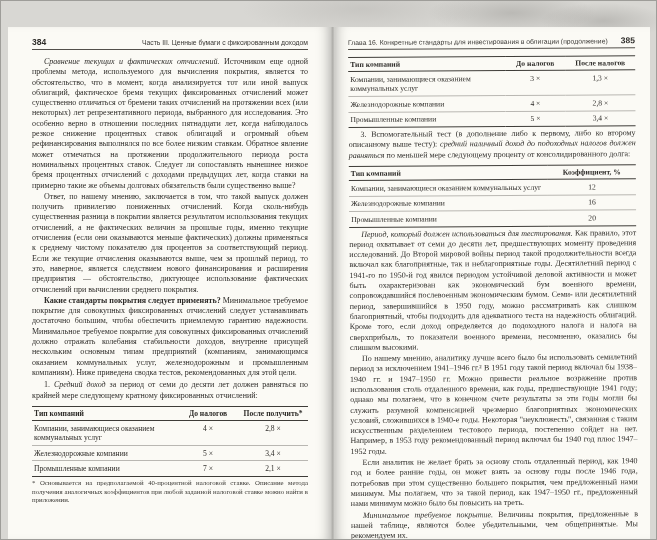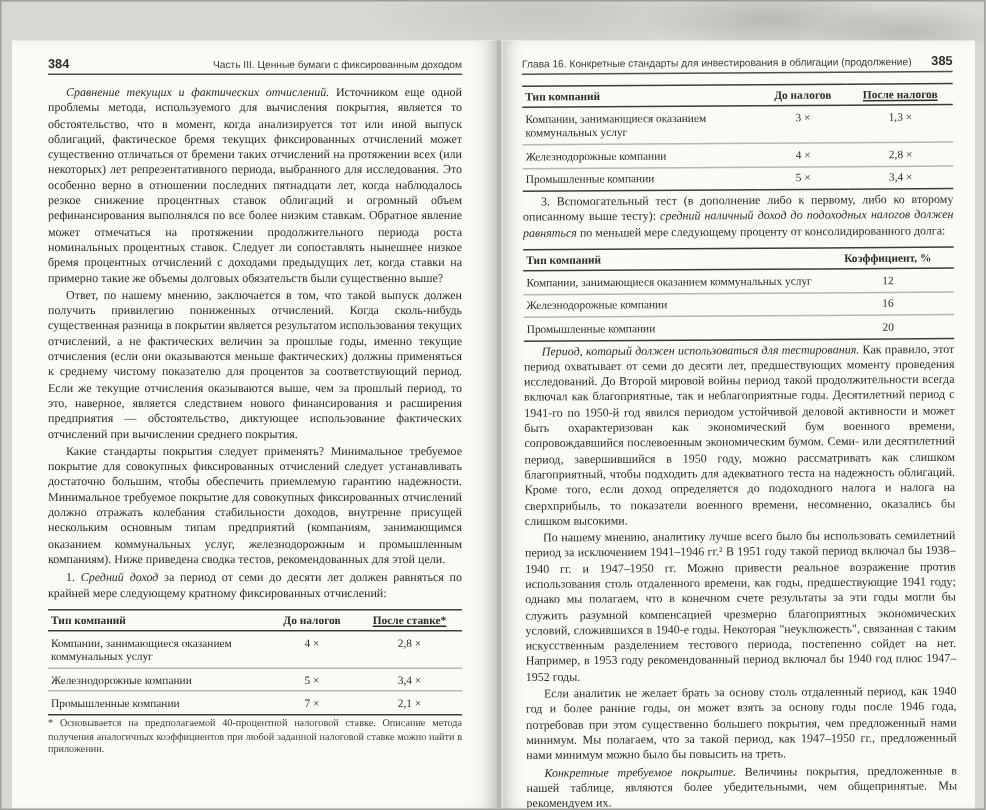--- a/index.html
+++ b/index.html
@@ -22,30 +22,30 @@
     box-shadow:inset 10px 0 14px -10px rgba(0,0,0,.35);}
   .tilt{transform:rotate(-0.35deg);transform-origin:top left;}
   .page-header{display:flex;justify-content:space-between;align-items:baseline;gap:8px;
     border-bottom:1px solid #524f4a;padding-bottom:2px;margin-bottom:7px;
     font-family:"Liberation Sans", sans-serif;}
   .pagenum{font-weight:bold;font-size:8.5px;white-space:nowrap;}
   .running{font-size:6.8px;color:#3b3936;white-space:nowrap;overflow:hidden;text-overflow:ellipsis;}
   .body{font-size:8px;line-height:10.3px;text-align:justify;margin:0 0 1px 0;}
   .indent{text-indent:12px;}
   .ital{font-style:italic;}
-  .bold-lead{font-weight:normal;}
+  .bold-lead{font-weight:bold;}
   .tbl{width:100%;border-collapse:collapse;margin:5px 0 2px 0;
     font-size:7.6px;line-height:9.4px;}
   .tbl th{font-weight:bold;text-align:left;vertical-align:bottom;
     border-top:1px solid #3e3c38;border-bottom:1px solid #3e3c38;padding:2px 2px;}
   .tbl th.num,.tbl td.num{text-align:center;white-space:nowrap;}
   .tbl td{padding:2.5px 2px;vertical-align:top;border-bottom:1px solid #b9b7b2;}
   .tbl tr.last td{border-bottom:1px solid #3e3c38;}
   .col-pre{width:56px;}
-  .col-post{width:66px;text-decoration:underline;}
+  .col-post{width:66px;}
   .col-coef{width:84px;}
   .footnote{font-size:6.8px;line-height:8.7px;color:#3c3a36;text-align:justify;margin:1px 0 4px 0;}
   .sp{margin-top:2px;}
 </style>
 </head>
 <body>
 
 <div class="scan-root">
   <div class="spread">
 
@@ -67,21 +67,21 @@
 
       <p class="body indent sp">
         <span>1. </span><span class="ital">Средний доход</span><span> за период от семи до десяти лет должен равняться по крайней мере следующему кратному фиксированных отчислений:</span>
       </p>
 
       <table class="tbl">
         <thead>
           <tr>
             <th>Тип компаний</th>
             <th class="num col-pre">До налогов</th>
-            <th class="num col-post">После ставке*</th>
+            <th class="num col-post">После получить*</th>
           </tr>
         </thead>
         <tbody>
           <tr>
             <td>Компании, занимающиеся оказанием коммунальных услуг</td>
             <td class="num">4 ×</td>
             <td class="num">2,8 ×</td>
           </tr>
           <tr>
             <td>Железнодорожные компании</td>
@@ -165,20 +165,20 @@
 
         <p class="body indent sp">
           <span class="ital">Период, который должен использоваться для тестирования.</span><span> Как правило, этот период охватывает от семи до десяти лет, предшествующих моменту проведения исследований. До Второй мировой войны период такой продолжительности всегда включал как благоприятные, так и неблагоприятные годы. Десятилетний период с 1941-го по 1950-й год явился периодом устойчивой деловой активности и может быть охарактеризован как экономический бум военного времени, сопровождавшийся послевоенным экономическим бумом. Семи- или десятилетний период, завершившийся в 1950 году, можно рассматривать как слишком благоприятный, чтобы подходить для адекватного теста на надежность облигаций. Кроме того, если доход определяется до подоходного налога и налога на сверхприбыль, то показатели военного времени, несомненно, оказались бы слишком высокими.</span>
         </p>
 
         <p class="body indent">По нашему мнению, аналитику лучше всего было бы использовать семилетний период за исключением 1941–1946 гг.² В 1951 году такой период включал бы 1938–1940 гг. и 1947–1950 гг. Можно привести реальное возражение против использования столь отдаленного времени, как годы, предшествующие 1941 году; однако мы полагаем, что в конечном счете результаты за эти годы могли бы служить разумной компенсацией чрезмерно благоприятных экономических условий, сложившихся в 1940-е годы. Некоторая "неуклюжесть", связанная с таким искусственным разделением тестового периода, постепенно сойдет на нет. Например, в 1953 году рекомендованный период включал бы 1940 год плюс 1947–1952 годы.</p>
 
         <p class="body indent">Если аналитик не желает брать за основу столь отдаленный период, как 1940 год и более ранние годы, он может взять за основу годы после 1946 года, потребовав при этом существенно большего покрытия, чем предложенный нами минимум. Мы полагаем, что за такой период, как 1947–1950 гг., предложенный нами минимум можно было бы повысить на треть.</p>
 
         <p class="body indent">
-          <span class="ital">Конкретные требуемое покрытие.</span><span> Величины покрытия, предложенные в нашей таблице, являются более убедительными, чем общепринятые. Мы рекомендуем их.</span>
+          <span class="ital">Минимальное требуемое покрытие.</span><span> Величины покрытия, предложенные в нашей таблице, являются более убедительными, чем общепринятые. Мы рекомендуем их.</span>
         </p>
 
       </div>
     </section>
 
   </div>
 </div>
 
 </body></html>

